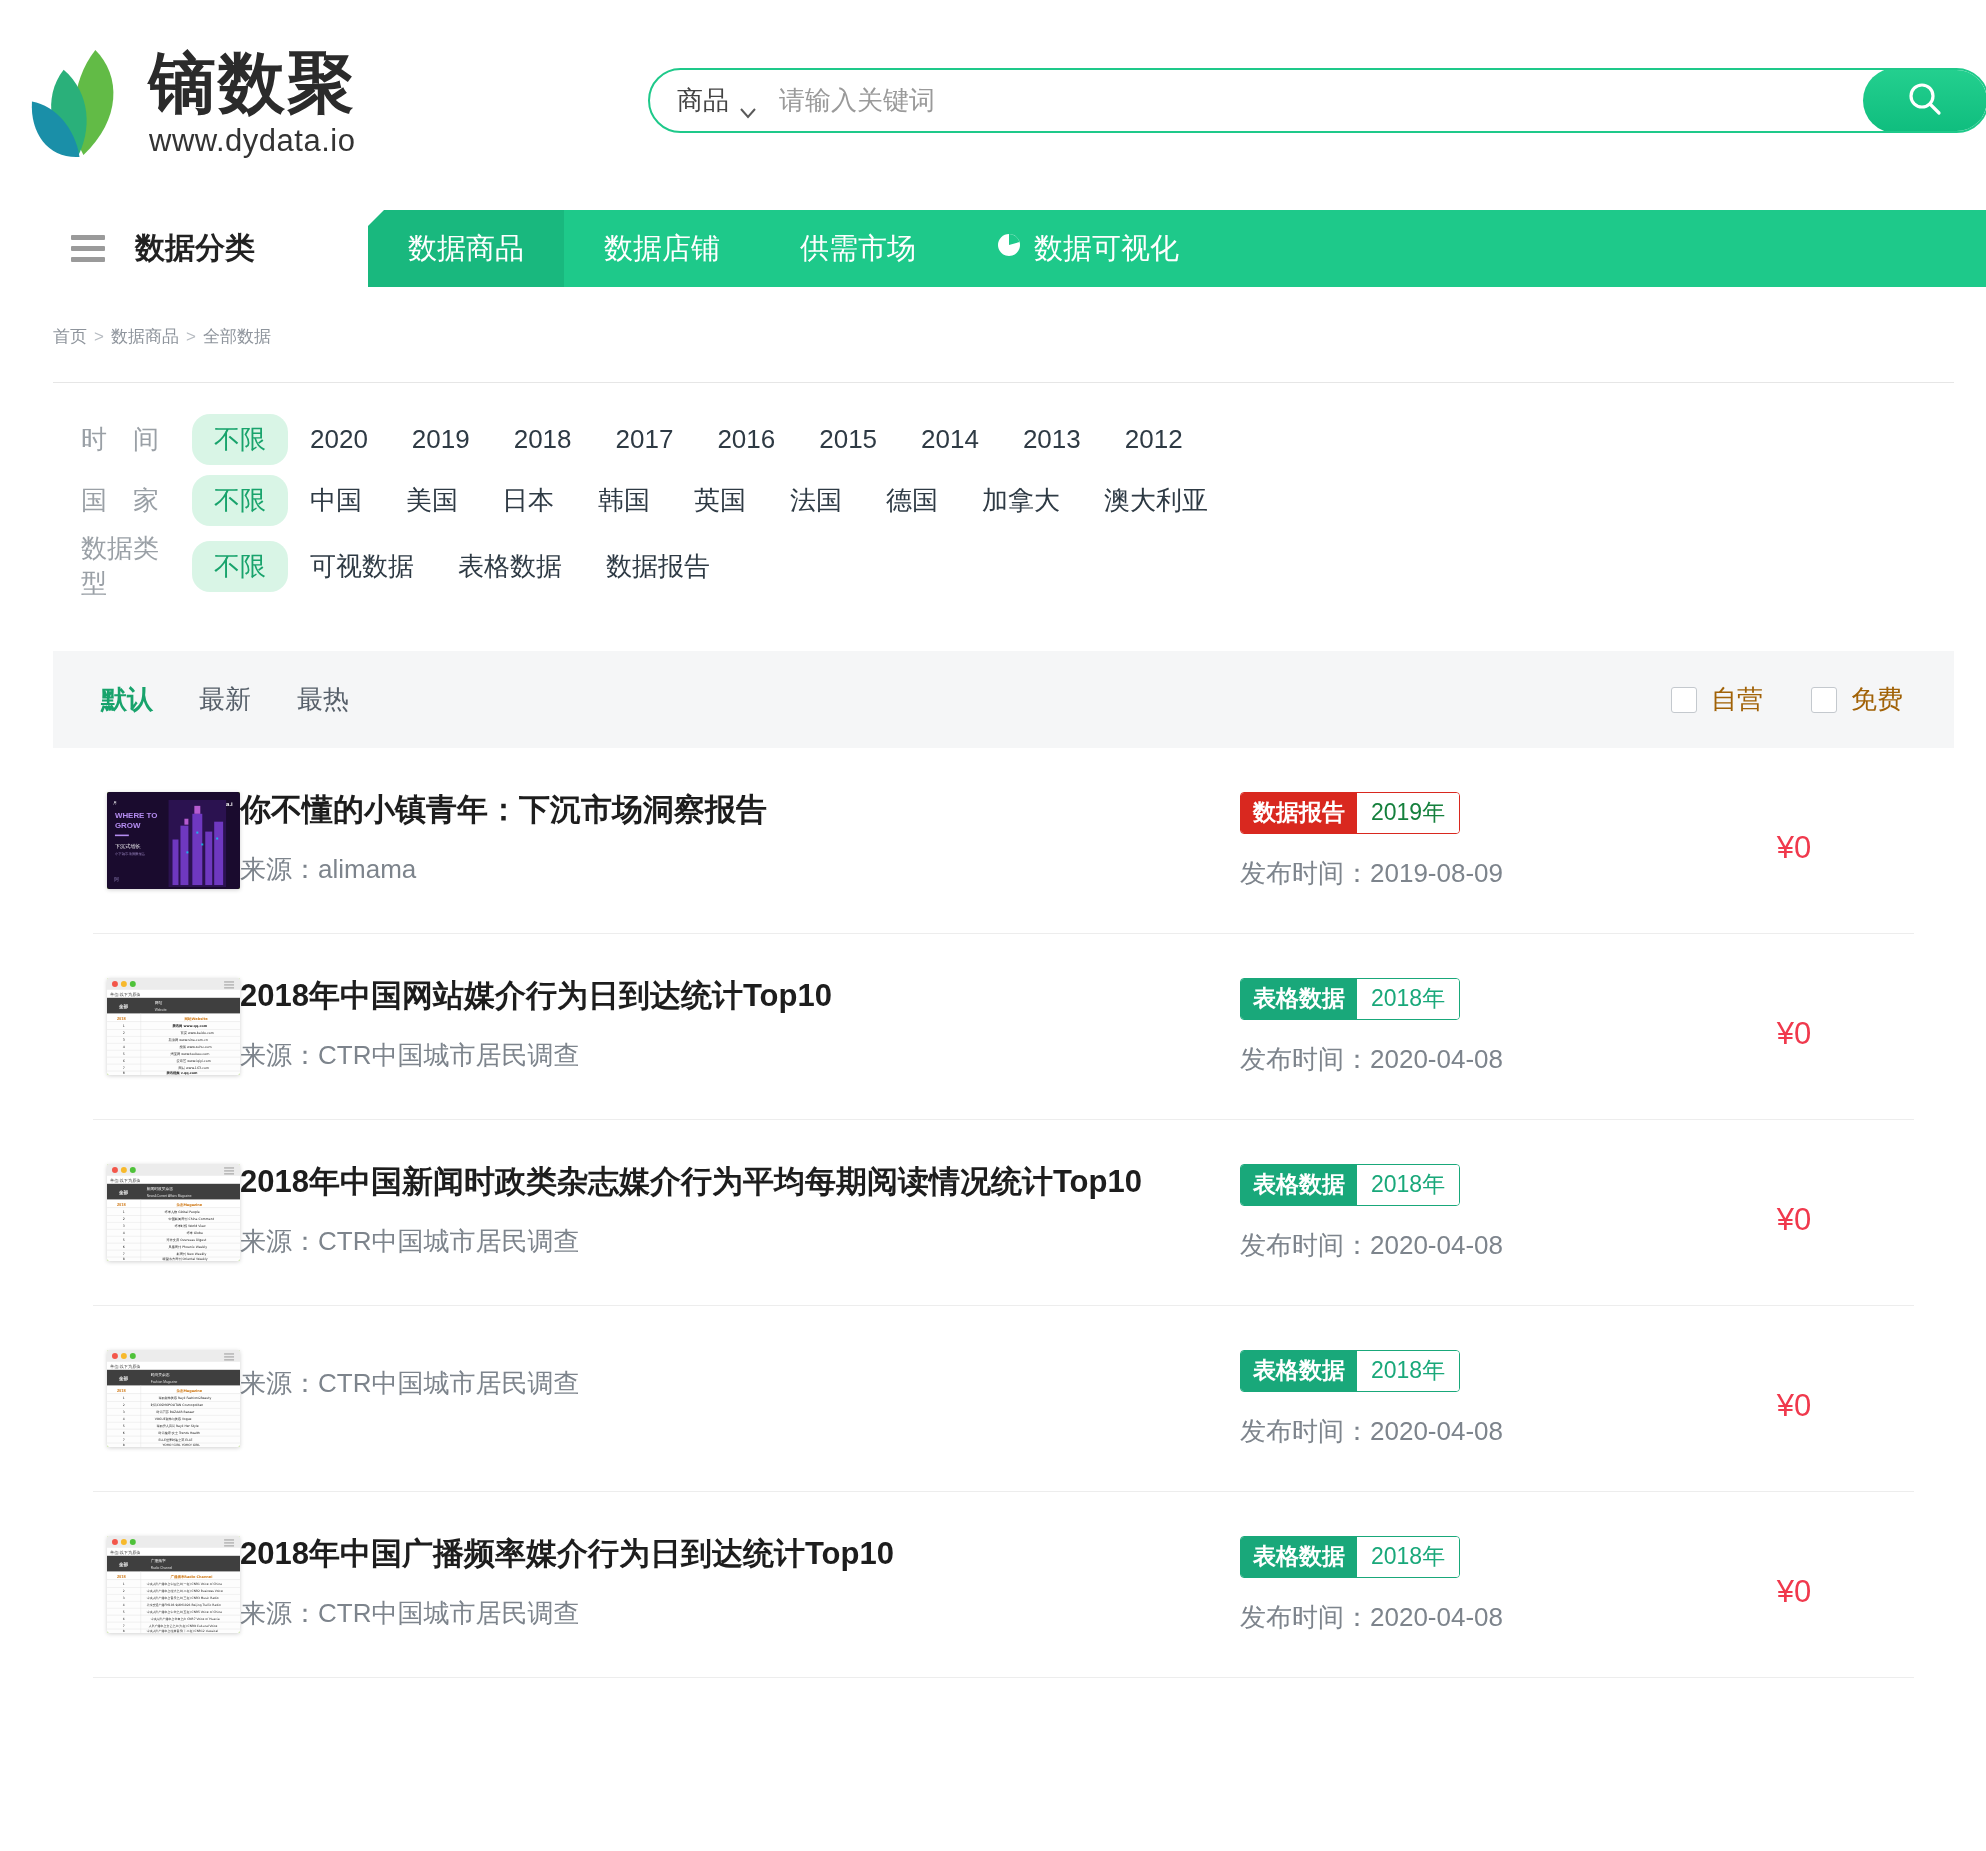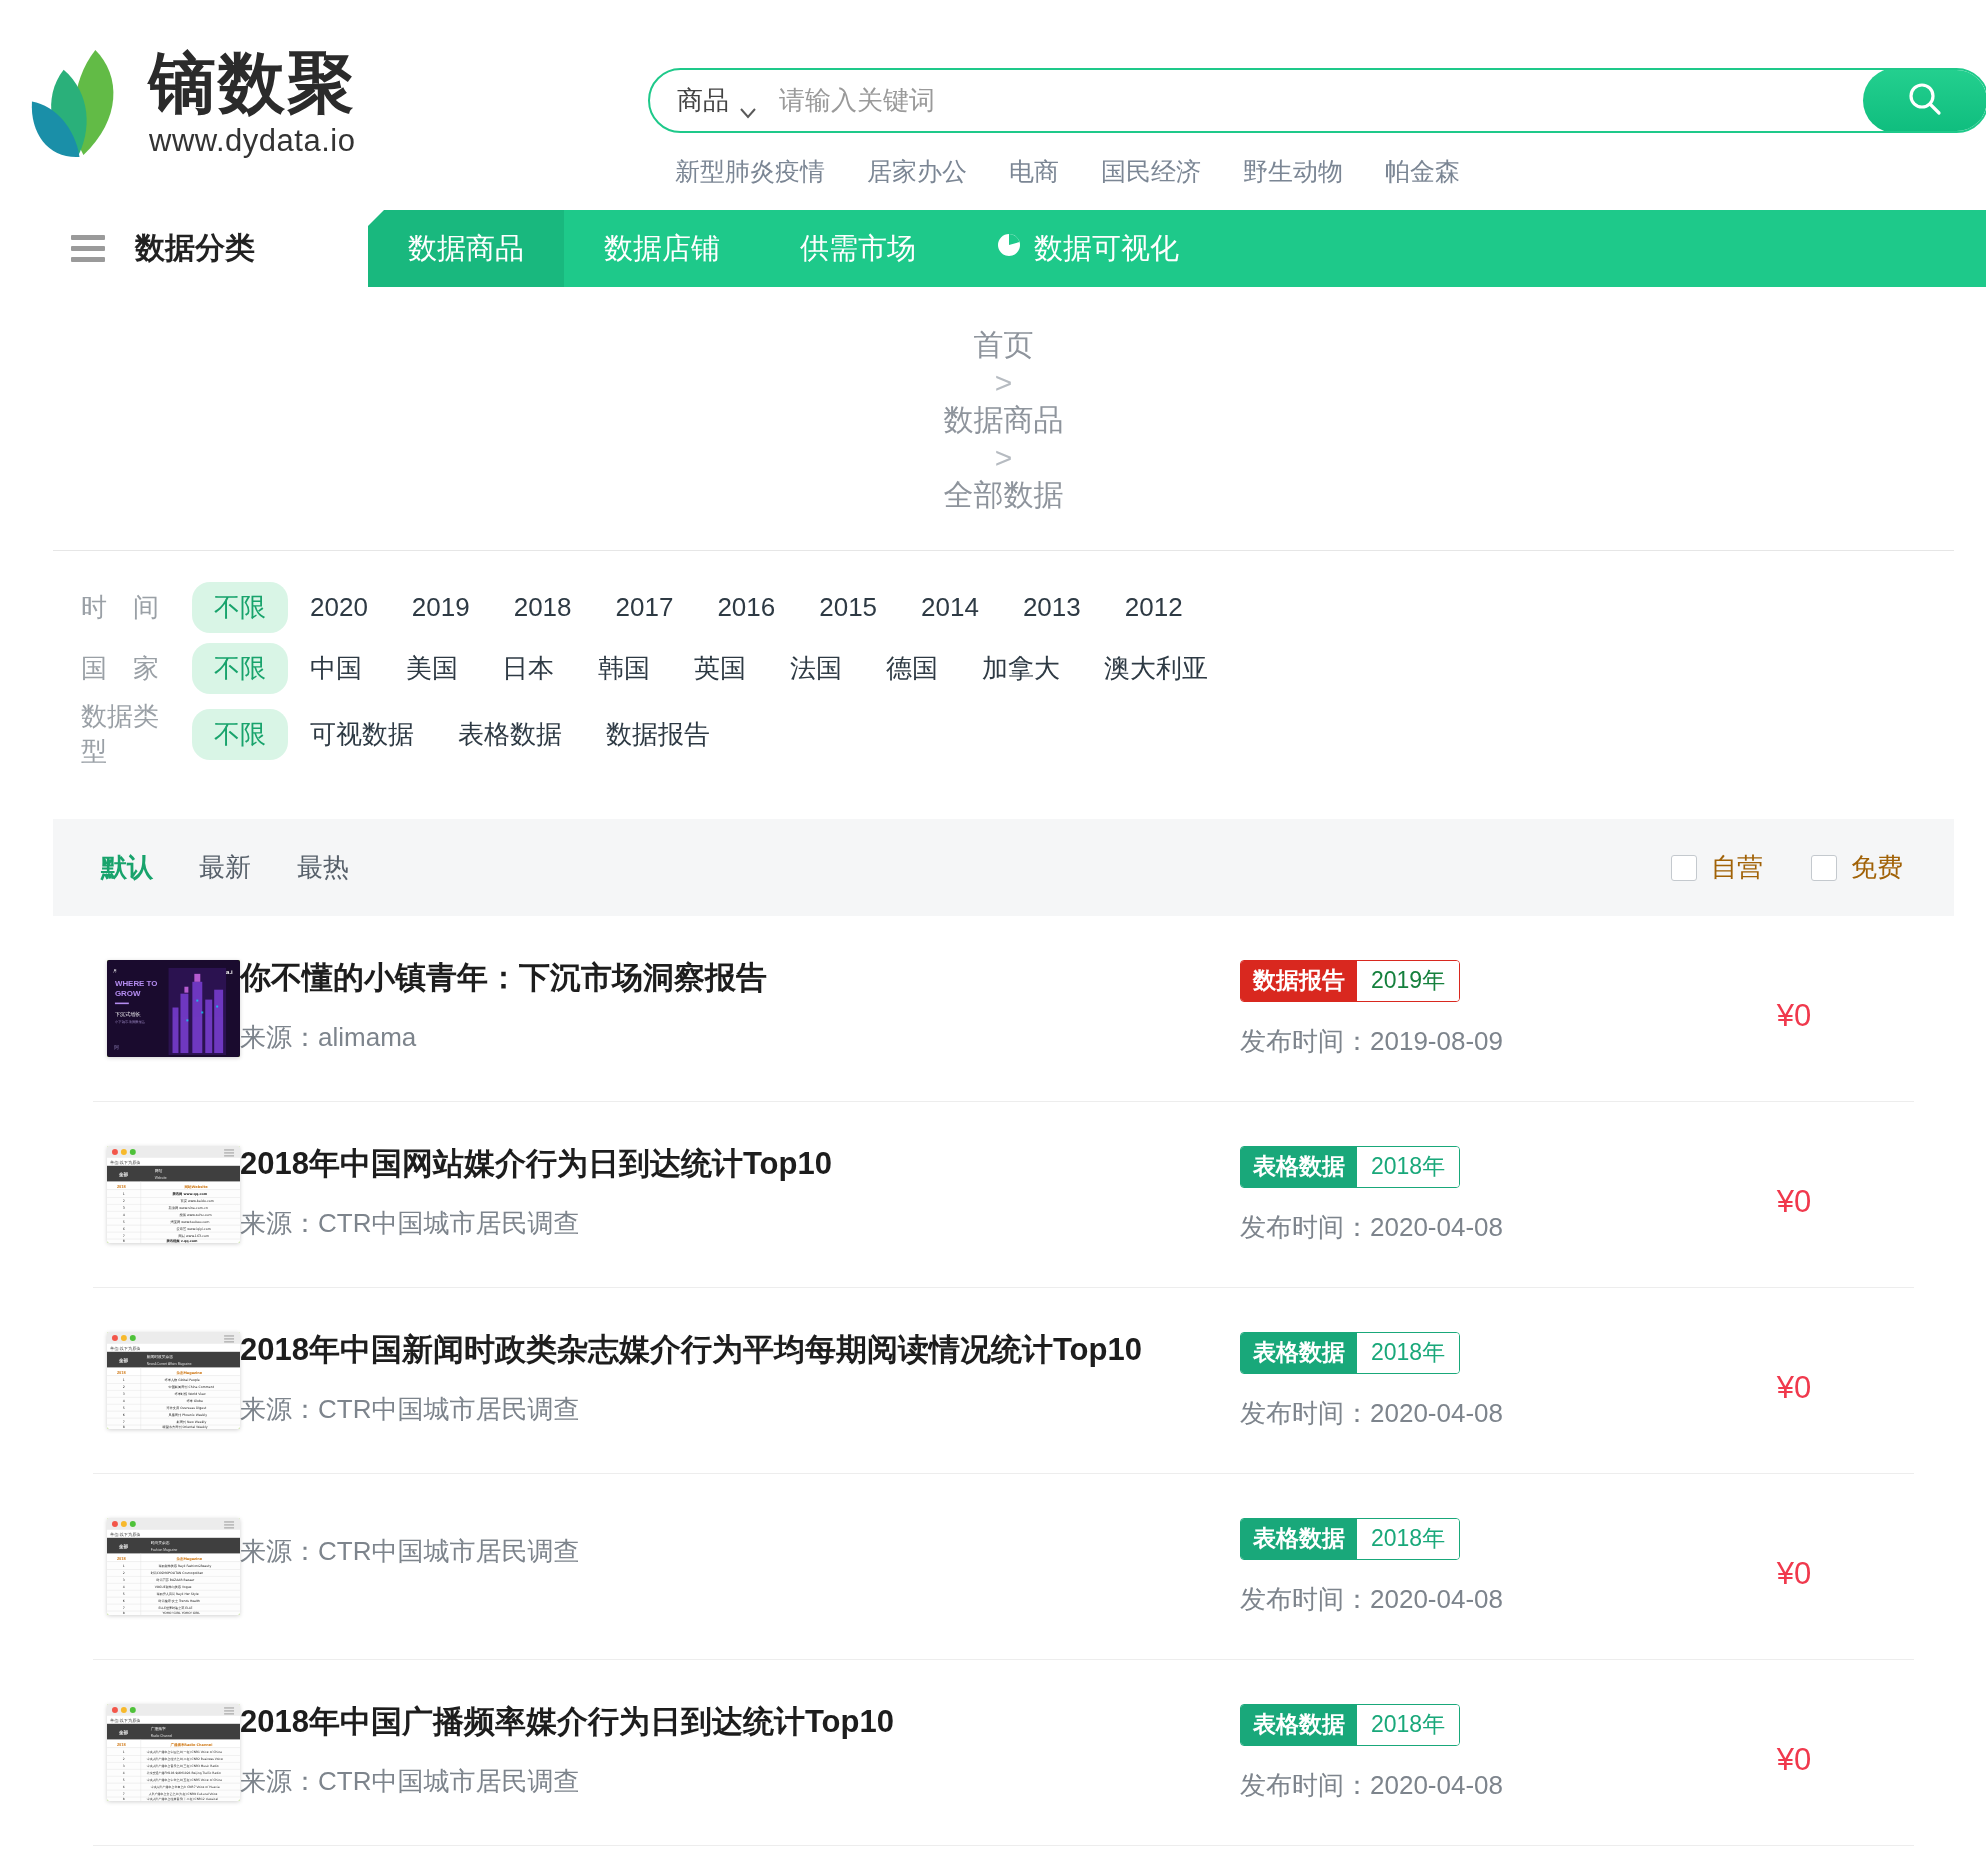--- a/index.html
+++ b/index.html
@@ -144,25 +144,24 @@
     cursor: pointer;
     white-space: nowrap;
   }
   .nav-item.active { background: #19b87e; }
 
   
   .content { width: 1921px; margin: 0 auto; padding-left: 20px; }
   .breadcrumb {
     display: flex;
     align-items: center;
-    gap: 0;
-    font-size: 30px;
+    gap: 7px;
+    font-size: 17px;
     color: #8e949c;
     padding: 38px 0 34px 0;
-    flex-direction: column;
   }
   .breadcrumb span { cursor: pointer; }
   .breadcrumb .sep { color: #b6bbc1; cursor: default; }
 
   
   .filters {
     border-top: 1px solid #e6e6e6;
     padding: 26px 0 20px 0;
   }
   .filter-row {
@@ -325,28 +324,20 @@
       </div>
       <input class="search-input" value="" placeholder="请输入关键词" style="">
       <button class="search-btn">
         <span>
           <svg width="44" height="44" viewBox="0 0 44 44">
             <circle cx="19" cy="19" r="11" stroke="#fff" stroke-width="3.2" fill="none"></circle>
             <line x1="27" y1="27" x2="36" y2="36" stroke="#fff" stroke-width="3.2" stroke-linecap="round"></line>
           </svg>
         </span>
       </button>
-    </div>
-    <div class="hot-words">
-      <span>新型肺炎疫情</span>
-      <span>居家办公</span>
-      <span>电商</span>
-      <span>国民经济</span>
-      <span>野生动物</span>
-      <span>帕金森</span>
     </div>
   </div>
 </div>
 
 <div class="navbar">
   <div class="nav-cat">
     <span class="hamburger">
         <i></i>
         <i></i>
         <i></i>

